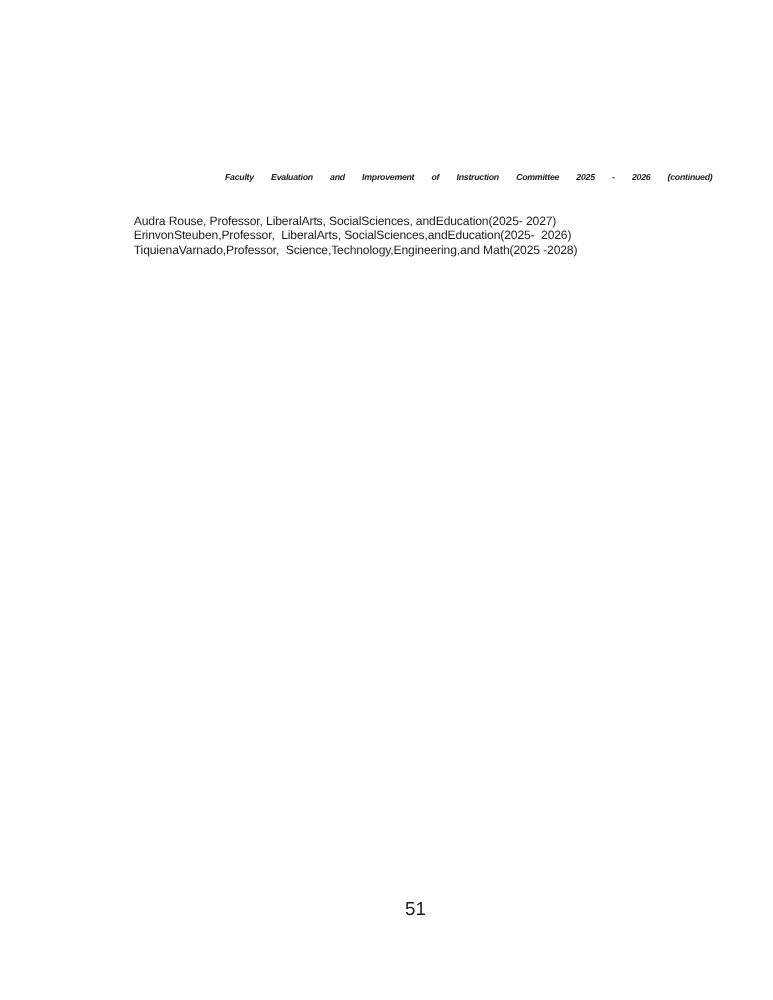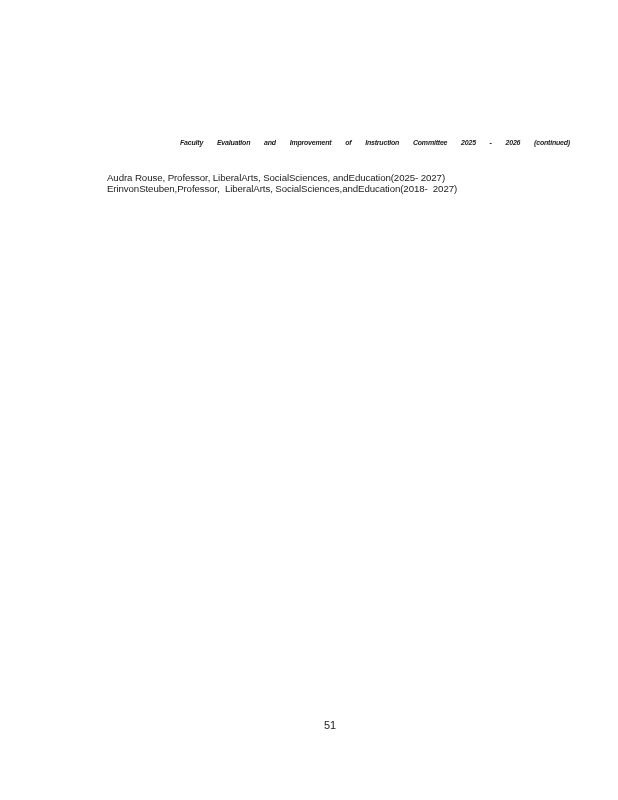--- a/index.html
+++ b/index.html
@@ -41,21 +41,21 @@
     letter-spacing: -0.1px;
     color: #1c1c1c;
   }
   .member-list div {
     white-space: pre;
   }
   .page-number {
     position: absolute;
     left: 324px;
     top: 683px;
-    font-size: 11px;
+    font-size: 15px;
     color: #1c1c1c;
   }
 </style>
 </head>
 <body>
 
 <div class="page">
 
   <div class="doc-header">
       <span>Faculty</span>
@@ -66,18 +66,19 @@
       <span>Instruction</span>
       <span>Committee</span>
       <span>2025</span>
       <span>-</span>
       <span>2026</span>
       <span>(continued)</span>
     </div>
 
   <div class="member-list">
       <div>Audra Rouse, Professor, LiberalArts, SocialSciences, andEducation(2025- 2027)</div>
-      <div>ErinvonSteuben,Professor,  LiberalArts, SocialSciences,andEducation(2018-  2027)</div>
+      <div>ErinvonSteuben,Professor,  LiberalArts, SocialSciences,andEducation(2025-  2026)</div>
+      <div>TiquienaVarnado,Professor,  Science,Technology,Engineering,and Math(2025 -2028)</div>
     </div>
 
   <div class="page-number">51</div>
 
 </div>
 
 </body></html>

